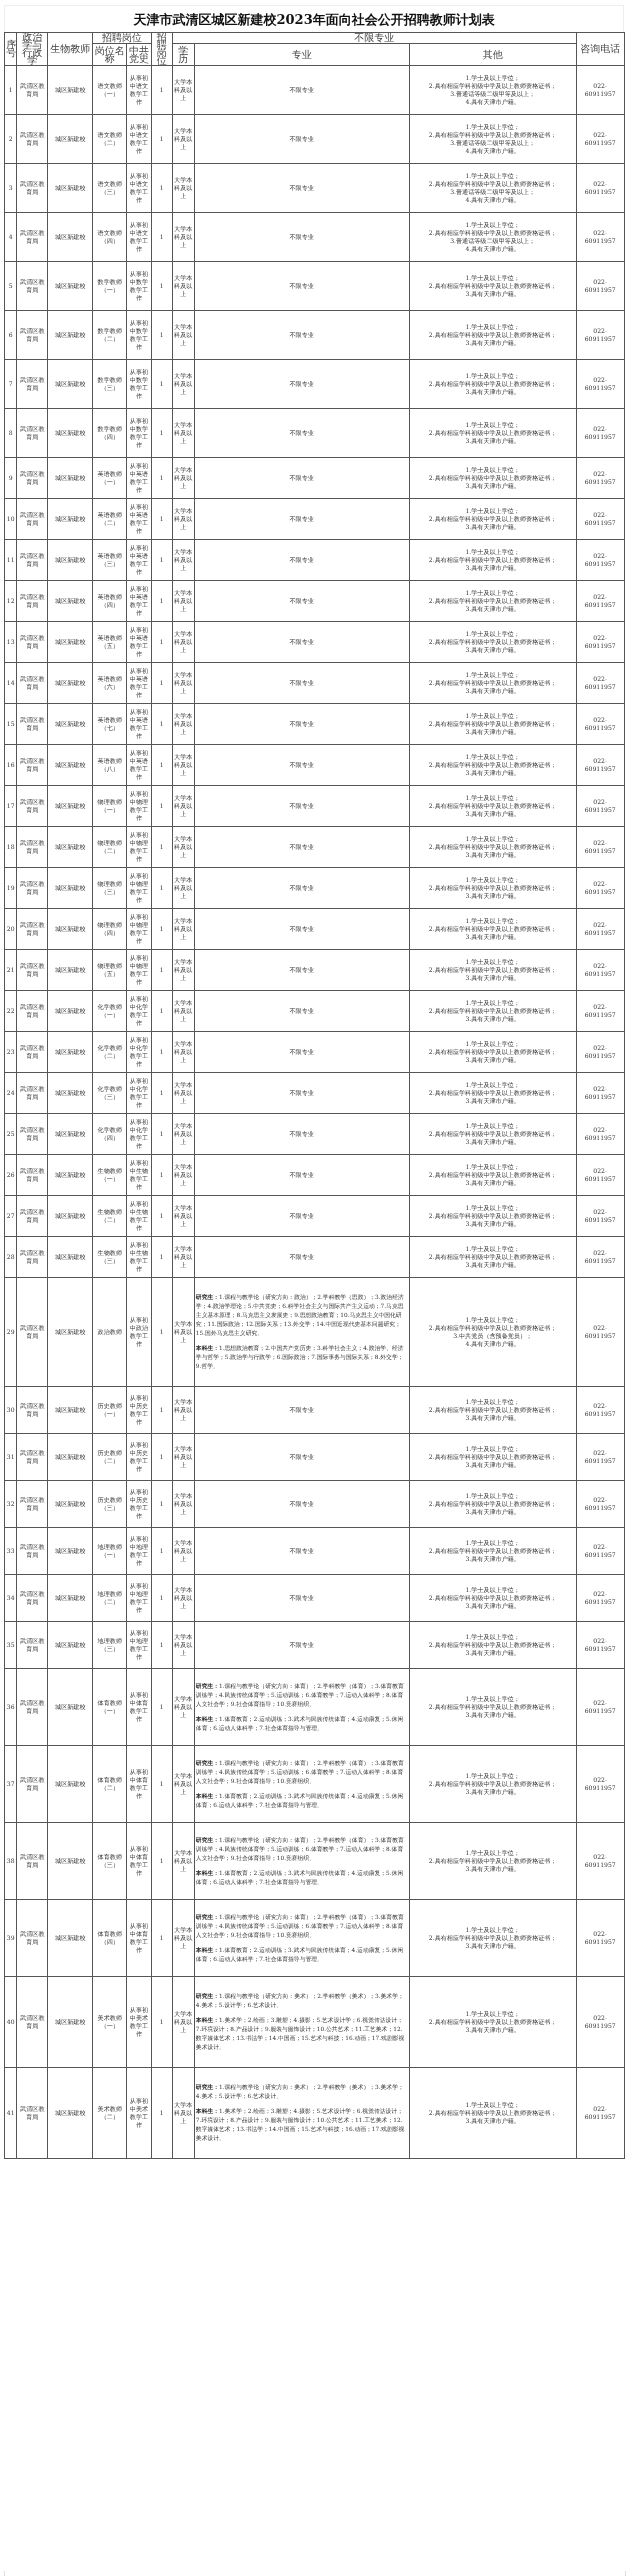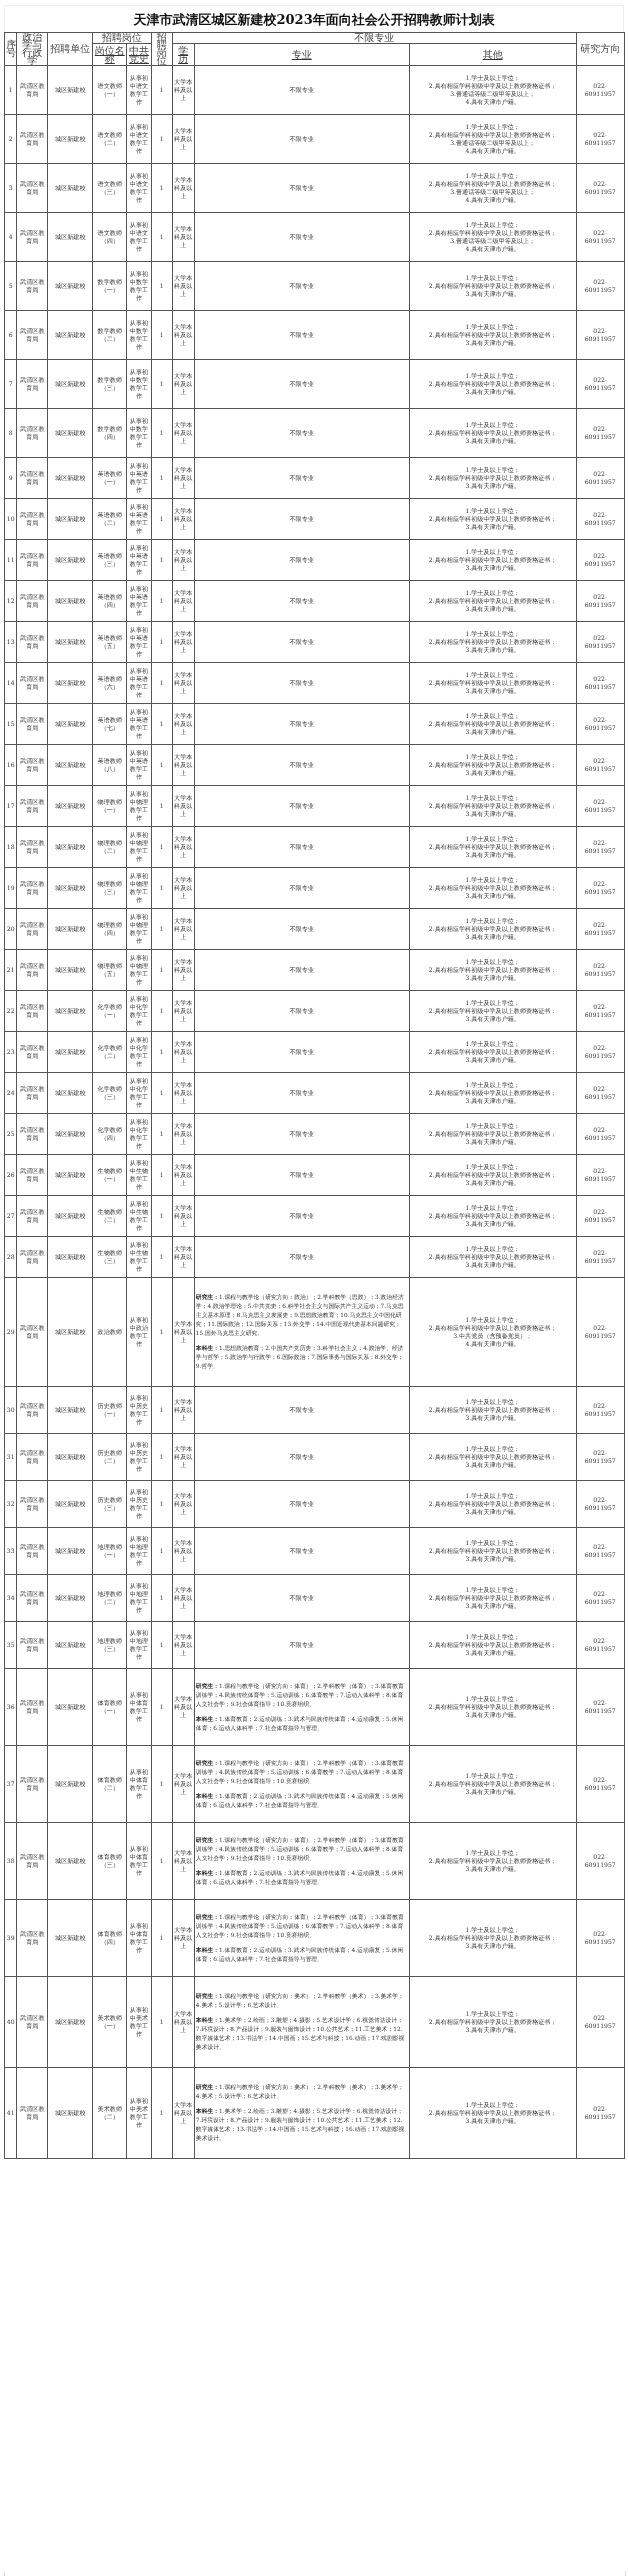--- a/index.html
+++ b/index.html
@@ -2,21 +2,21 @@
 <html style="font-size:9.3px"><head>
 <meta charset="utf-8">
 <style>
   html, body { margin:0; padding:0; background:#ffffff; }
   body { width:628px; height:2576px; position:relative; font-family:"DejaVu Serif","Liberation Serif",serif; color:#333; }
   .title { position:absolute; left:4.1px; top:4.7px; width:620px; height:27px; text-align:center; font-size:13px; font-weight:bold; line-height:27px; color:#111; letter-spacing:0px; border:0.6px solid #eee; border-bottom:none; box-sizing:border-box; }
   table.plan { position:absolute; left:4.1px; top:32px; width:620px; border-collapse:collapse; table-layout:fixed; }
   table.plan td, table.plan th { border:1.2px solid #555; padding:0 1.2px; font-weight:normal; font-size:6.1px; line-height:8.1px; text-align:center; vertical-align:middle; overflow:hidden; }
   table.plan th { color:#444; font-size:10px; }
   .hrow1 { height:10.5px; }
-  .hrow2 { height:21.5px;text-decoration:underline; }
+  .hrow2 { height:21.5px; }
   td.left { text-align:left; padding-left:1.7px; }
   td.other { text-align:left; padding-left:1.7px; font-size:5.8px; line-height:8.1px; }
   .r84 { height:49px; }
   .r70 { height:41px; }
   .r190 { height:109px; }
   .r81 { height:47px; }
   .r132 { height:77px; }
   .r157 { height:91px; }
   .major-block { display:block; text-align:left; font-size:5.8px; line-height:9px; }
   .major-block b { font-weight:bold; color:#222; }
@@ -39,25 +39,25 @@
     <col style="width:21px">
     <col style="width:22px">
     <col style="width:215px">
     <col style="width:167px">
     <col style="width:48px">
   </colgroup>
   <thead>
     <tr class="hrow1">
       <th rowspan="2">序号</th>
       <th rowspan="2">政治学与行政学</th>
-      <th rowspan="2">招聘单位</th>
+      <th rowspan="2">生物教师</th>
       <th colspan="2">招聘岗位</th>
       <th rowspan="2">招聘岗位</th>
       <th colspan="3">不限专业</th>
-      <th rowspan="2">研究方向</th>
+      <th rowspan="2">咨询电话</th>
     </tr>
     <tr class="hrow2">
       <th>岗位名称</th>
       <th>中共党史</th>
       <th>学历</th>
       <th>专业</th>
       <th>其他</th>
     </tr>
   </thead>
   <tbody id="tbody">

